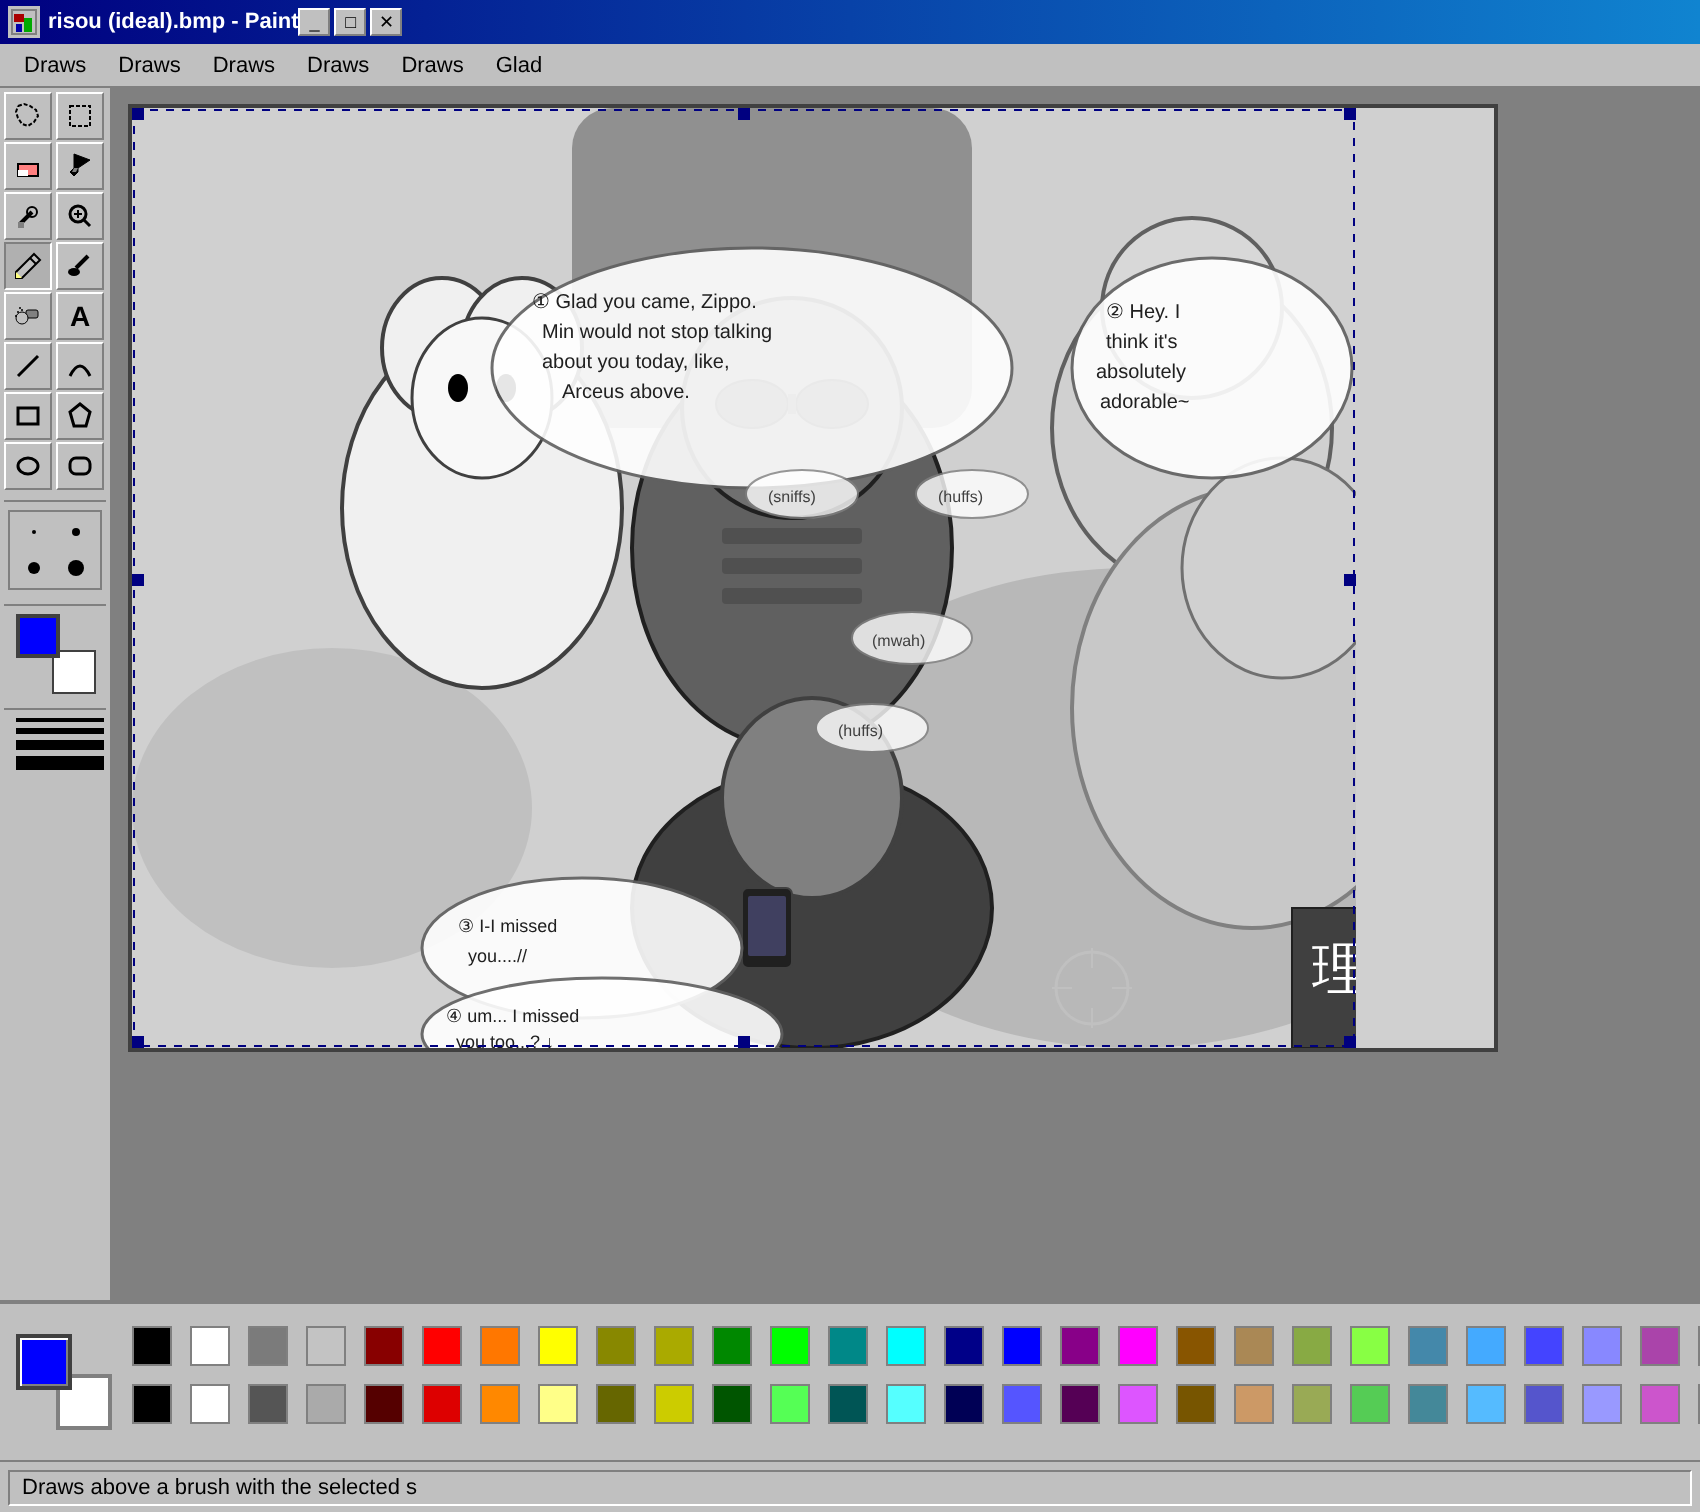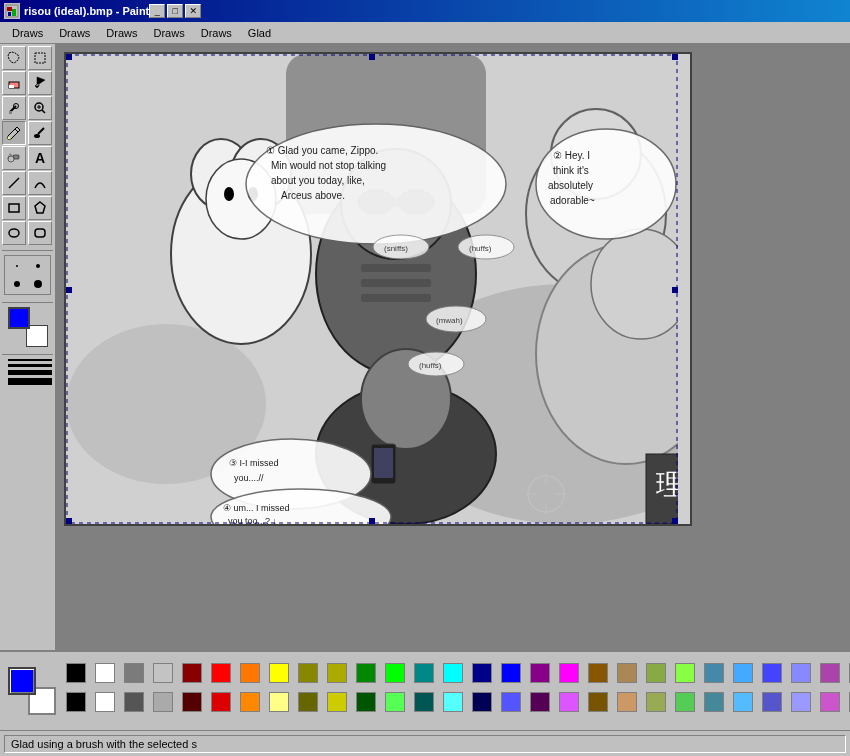--- a/index.html
+++ b/index.html
@@ -127,21 +127,21 @@
       justify-content: flex-start;
       padding: 8px;
       position: relative;
     }
     #canvas-container {
       position: relative;
       border: 2px solid #404040;
     }
     #canvas-image {
       display: block;
-      width: 624px;
+      width: 681px;
       height: 470px;
       background: #d0d0d0;
       position: relative;
       overflow: hidden;
     }
 
     
     #color-palette-area {
       height: 80px;
       background: #c0c0c0;
@@ -554,14 +554,14 @@
     <div class="palette-color" style="background:#448899;border:1px solid #808080;"></div>
     <div class="palette-color" style="background:#55bbff;border:1px solid #808080;"></div>
     <div class="palette-color" style="background:#5555cc;border:1px solid #808080;"></div>
     <div class="palette-color" style="background:#9999ff;border:1px solid #808080;"></div>
     <div class="palette-color" style="background:#cc55cc;border:1px solid #808080;"></div>
     <div class="palette-color" style="background:#ff8855;border:1px solid #808080;"></div>
   </div>
 </div>
 
 <div id="status-bar">
-  <div id="status-text">Glad using a brush with the selected s</div>
+  <div id="status-text">Draws above a brush with the selected s</div>
 </div>
 
 </body></html>

